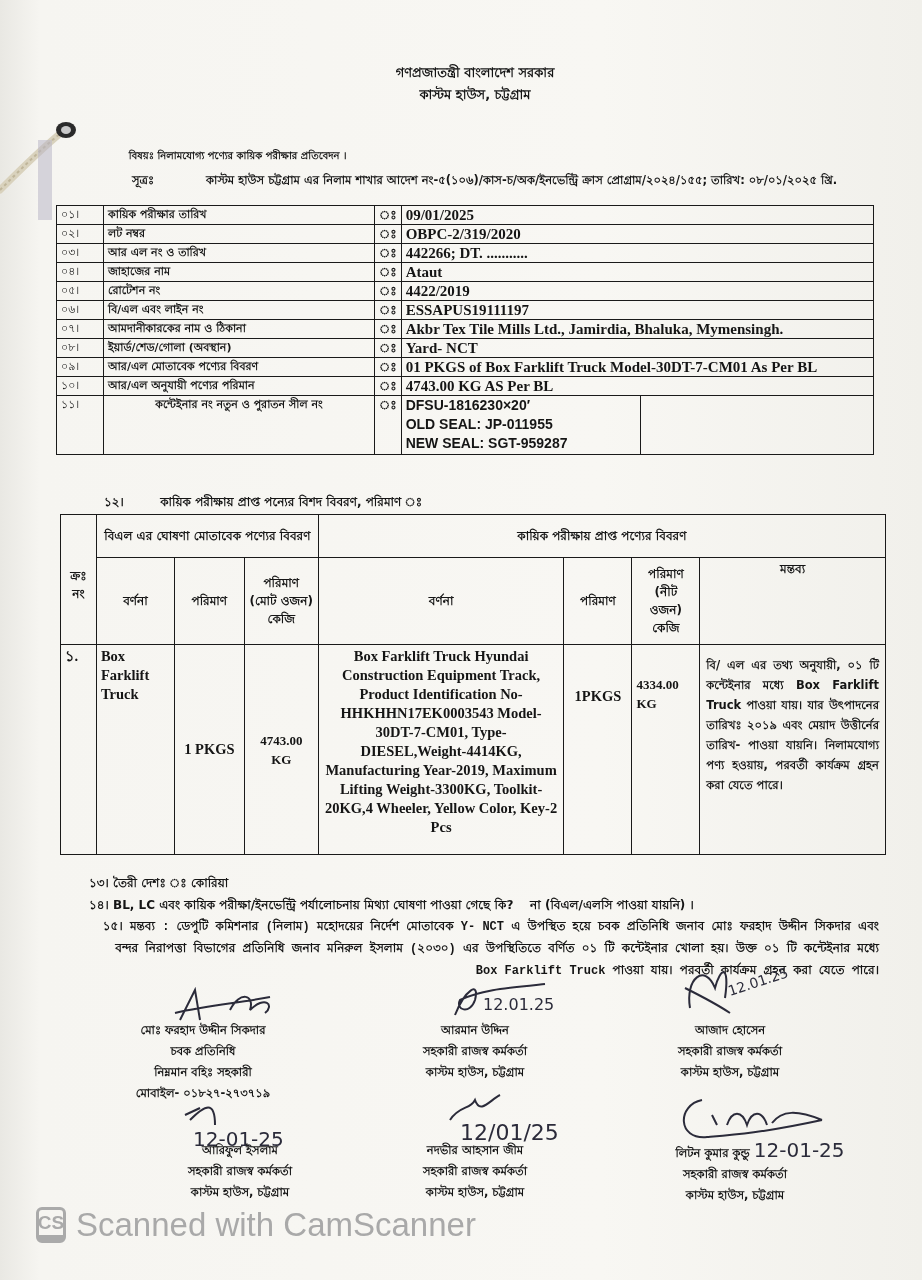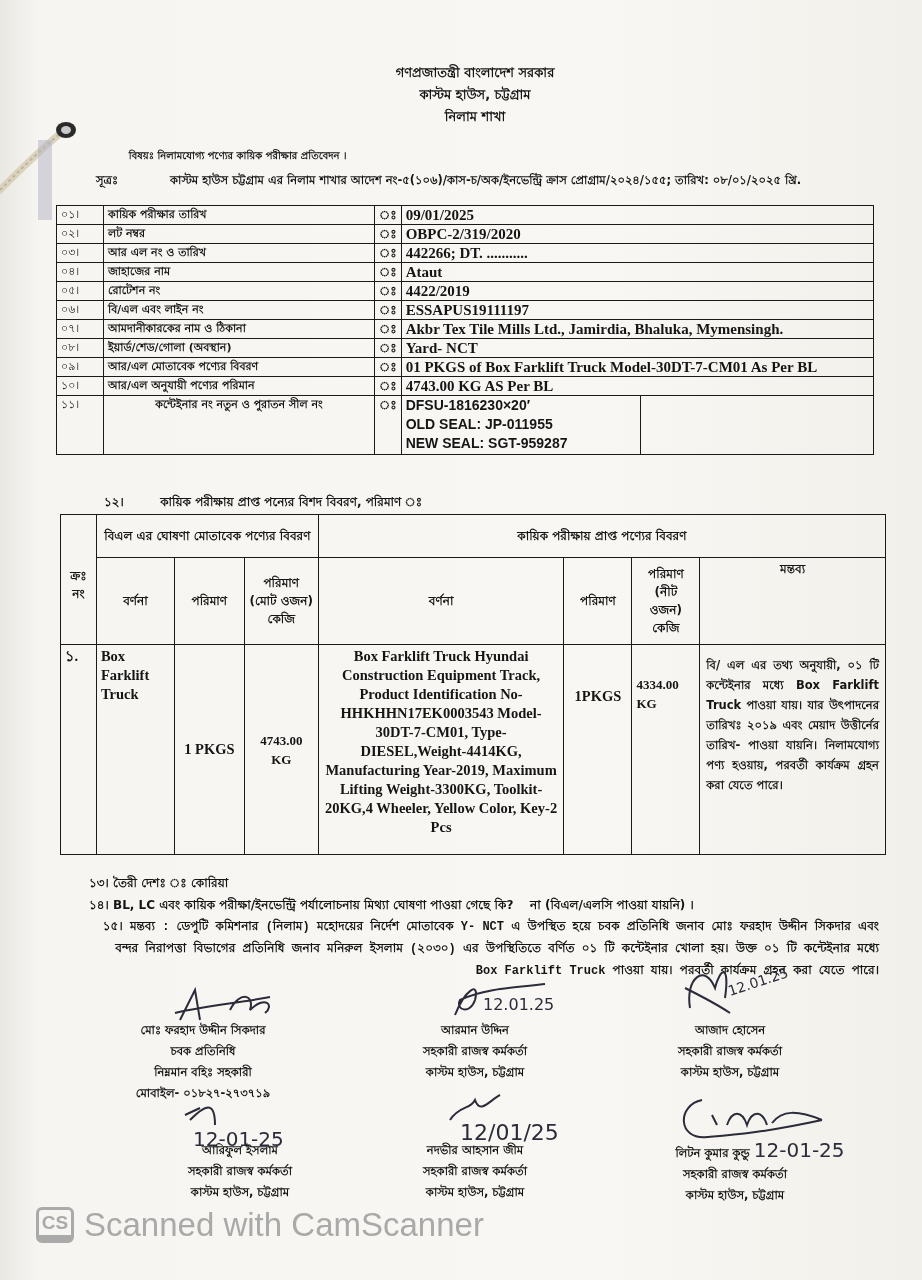--- a/index.html
+++ b/index.html
@@ -13,21 +13,21 @@
     position:absolute; left:0; top:0; width:922px; height:1280px;
     background: linear-gradient(90deg, #e9e8e3 0px, #f6f5f1 40px, #f8f7f3 600px, #f1f0eb 922px);
   }
   .bn { font-family:"DejaVu Sans", "Liberation Sans", sans-serif; }
 
   .header { position:absolute; left:300px; top:62px; width:350px; text-align:center; font-size:13px; font-weight:bold; line-height:22px; }
 
   .subject { position:absolute; left:96px; top:148px; font-size:10px; font-weight:bold;text-align:right; }
   .subject .lbl { display:inline-block; width:58px; }
   .ref { position:absolute; left:96px; top:172px; font-size:11.5px; font-weight:bold; white-space:nowrap; }
-  .ref .lbl { display:inline-block; width:70px; }
+  .ref .lbl { display:inline-block; width:70px;margin-left:36px; }
 
   table { border-collapse:collapse; }
   .t1 { position:absolute; left:56px; top:205px; width:818px; font-size:12px; }
   .t1 td { border:1.6px solid #1a1a1a; padding:0 4px; vertical-align:top; height:18px; line-height:18px; }
   .t1 td.no { width:38px; font-size:11px; }
   .t1 td.label { width:262px; font-size:11px; font-weight:bold; }
   .t1 td.colon { width:14px; text-align:center; font-weight:bold; }
   .t1 td.val { font-family:"Liberation Serif", serif; font-size:15px; font-weight:bold; }
   .t1 td.label.center { text-align:center; }
 
@@ -43,41 +43,40 @@
 
   .notes { position:absolute; left:89px; top:872px; width:790px; font-size:12px; font-weight:bold; line-height:22px; }
   .notes p { margin:0; }
   .notes .p15 { text-align:right;font-family:Liberation Mono, monospace; }
 
   .sig { position:absolute; text-align:center; font-size:11.5px; font-weight:bold; line-height:21px; }
   .sig .name { font-size:11.5px; }
   .scribble { position:absolute; }
 
   .watermark { position:absolute; left:36px; top:1206px; display:flex; align-items:center; gap:10px; color:#a9a9a9; font-family:"Liberation Sans", "DejaVu Sans", sans-serif; font-size:33px; }
-  .cs-logo { width:38px; height:36px; border:3px solid #aaa; border-radius:6px; display:flex; align-items:center; justify-content:center; font-size:19px; font-weight:bold; color:#aaa; box-sizing:border-box; border-bottom-width:8px; }
+  .cs-logo { width:30px; height:36px; border:3px solid #aaa; border-radius:6px; display:flex; align-items:center; justify-content:center; font-size:19px; font-weight:bold; color:#aaa; box-sizing:border-box; border-bottom-width:8px; }
 
   .binder { position:absolute; left:0; top:110px; width:90px; height:110px; }
 </style>
 </head>
 <body>
 
 <div class="page">
 
   <svg class="binder" viewBox="0 0 90 110">
     <path d="M0 80 C 20 60, 40 40, 62 22" stroke="#d9d2bd" stroke-width="7" fill="none" stroke-linecap="round"></path>
     <path d="M0 80 C 20 60, 40 40, 62 22" stroke="#bfb59a" stroke-width="2" stroke-dasharray="3 3" fill="none"></path>
     <ellipse cx="66" cy="20" rx="10" ry="8" fill="#2a2a2a"></ellipse>
     <ellipse cx="66" cy="20" rx="5" ry="4" fill="#c9c9c9"></ellipse>
     <rect x="38" y="30" width="14" height="80" fill="#b9b7c6" opacity="0.55"></rect>
   </svg>
 
   <div class="header bn">
     <div>গণপ্রজাতন্ত্রী বাংলাদেশ সরকার</div>
     <div>কাস্টম হাউস, চট্টগ্রাম</div>
-    <div>নিলাম শাখা</div>
   </div>
 
   <div class="subject bn">
     <span class="lbl">বিষয়ঃ</span>
     <span>নিলামযোগ্য পণ্যের কায়িক পরীক্ষার প্রতিবেদন ।</span>
   </div>
   <div class="ref bn">
     <span class="lbl">সূত্রঃ</span>
     <span>কাস্টম হাউস চট্টগ্রাম এর নিলাম শাখার আদেশ নং-৫(১০৬)/কাস-চ/অক/ইনভেন্ট্রি ক্রাস প্রোগ্রাম/২০২৪/১৫৫; তারিখ: ০৮/০১/২০২৫ খ্রি.</span>
   </div>

